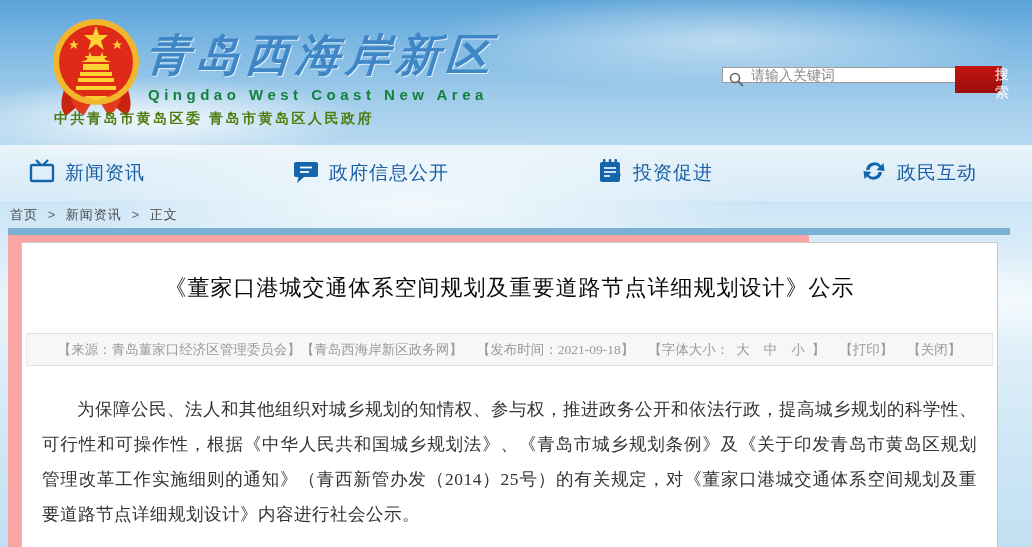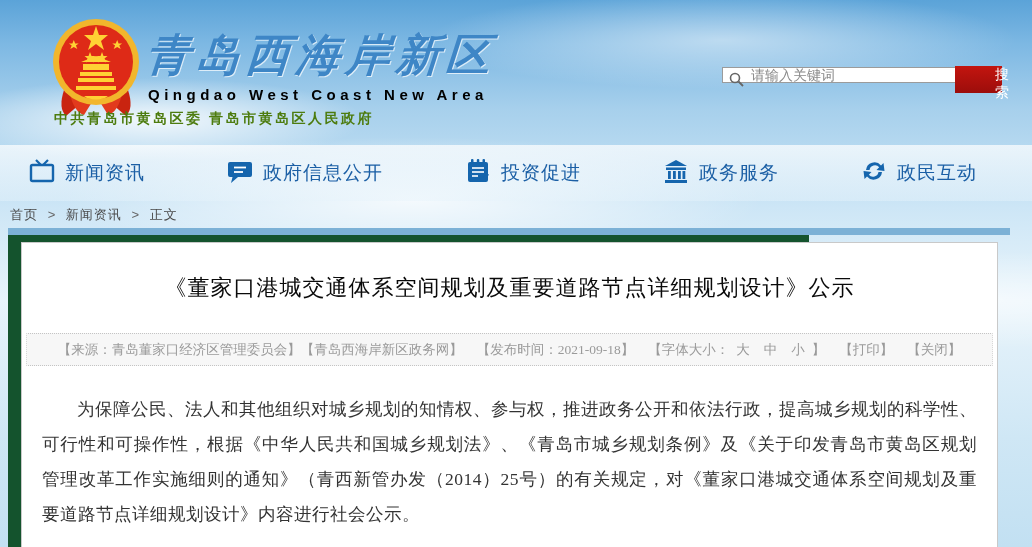--- a/index.html
+++ b/index.html
@@ -16,21 +16,21 @@
   }
 
   
   .logo-wrap { position:absolute; left:48px; top:8px; width:620px; height:130px; cursor:pointer; }
   .emblem { position:absolute; left:2px; top:4px; }
   .site-title { position:absolute; left:98px; top:18px; width:370px;
     font-family:"Liberation Serif", serif; font-weight:bold; font-style:italic;
     font-size:44px; letter-spacing:6px; color:#3e86c6; white-space:nowrap;
     text-shadow:1px 1px 0 rgba(255,255,255,.7); transform:skewX(-4deg); }
   .site-title-en { position:absolute; left:100px; top:78px;
-    font-size:15px; font-weight:bold; letter-spacing:4.5px; color:#000000; white-space:nowrap; }
+    font-size:15px; font-weight:bold; letter-spacing:4.5px; color:#15803d; white-space:nowrap; }
   .org-line { position:absolute; left:6px; top:102px;
     font-size:14px; font-weight:bold; letter-spacing:2.5px; color:#4d7c0f; white-space:nowrap; }
 
   
   .search-box { position:absolute; left:722px; top:66px; width:280px; height:27px; }
   .search-input-wrap { position:absolute; left:0; top:0; width:233px; height:16px; }
   .search-input { width:100%; height:100%; border:1px solid #9b9b9b; border-right:none;
     padding:0 6px 0 28px; font-size:14px; color:#333; outline:none; background:#fff;
     font-family:"Liberation Sans", sans-serif; }
   .search-input::placeholder { color:#8a8a8a; }
@@ -46,21 +46,21 @@
   .nav-item { display:flex; align-items:center; gap:9px; cursor:pointer; }
   .nav-item span.lbl { font-size:19px; color:#1b5fa5; letter-spacing:1px; white-space:nowrap; }
 
   
   .breadcrumb { position:absolute; left:10px; top:206px; font-size:13px; color:#4a4a4a; letter-spacing:1px; }
   .breadcrumb .crumb { cursor:pointer; }
   .breadcrumb .sep { margin:0 5px; color:#666; }
 
   
   .blue-strip { position:absolute; left:8px; top:228px; width:1002px; height:7px; background:#7cb1d6; }
-  .white-panel { position:absolute; left:8px; top:235px; width:801px; height:312px; background:#14532d; }
+  .white-panel { position:absolute; left:8px; top:235px; width:801px; height:312px; background:#fca5a5; }
   .inner-box { position:absolute; left:13px; top:7px; width:977px; height:380px;
     border:1px solid #c9c9c9; background:#fff; }
 
   .article-title { margin-top:30px; text-align:center;
     font-family:"Liberation Serif", serif; font-size:22px; font-weight:400; color:#0a0a0a;
     letter-spacing:1px; }
 
   .meta-bar { margin:30px 4px 0 4px; height:33px; background:#f7f7f7;
     border-top:1px dotted #c4c4c4; border-bottom:1px dotted #c4c4c4;
     border-left:1px dotted #d8d8d8; border-right:1px dotted #d8d8d8;
@@ -145,34 +145,20 @@
           <line x1="8" y1="15" x2="20" y2="15" stroke="#fff" stroke-width="1.6"></line>
           <line x1="8" y1="19" x2="14" y2="19" stroke="#fff" stroke-width="1.6"></line>
           <path d="M16 20 l3 3 5 -6" stroke="#1565ad" stroke-width="2.6" fill="none"></path>
         </svg>
     </span>
     <span class="lbl">投资促进</span>
   </div>
   <div class="nav-item">
     <span>
       <svg width="28" height="28" viewBox="0 0 28 28">
-          <path d="M3 9 L14 3 L25 9 Z" fill="#1565ad"></path>
-          <rect x="4" y="10.5" width="20" height="2.5" fill="#1565ad"></rect>
-          <rect x="6" y="14" width="2.8" height="8" fill="#1565ad"></rect>
-          <rect x="11" y="14" width="2.8" height="8" fill="#1565ad"></rect>
-          <rect x="16" y="14" width="2.8" height="8" fill="#1565ad"></rect>
-          <rect x="20.5" y="14" width="2.8" height="8" fill="#1565ad"></rect>
-          <rect x="3" y="23" width="22" height="3" fill="#1565ad"></rect>
-        </svg>
-    </span>
-    <span class="lbl">政务服务</span>
-  </div>
-  <div class="nav-item">
-    <span>
-      <svg width="28" height="28" viewBox="0 0 28 28">
           <path d="M6 13 a8.5 8.5 0 0 1 15 -4.5 l2.5 -2.5 1 8 -8 -1 2.7 -2.7 a5.5 5.5 0 0 0 -9.7 2.7 Z" fill="#1565ad"></path>
           <path d="M22 15 a8.5 8.5 0 0 1 -15 4.5 l-2.5 2.5 -1 -8 8 1 -2.7 2.7 a5.5 5.5 0 0 0 9.7 -2.7 Z" fill="#1565ad"></path>
         </svg>
     </span>
     <span class="lbl">政民互动</span>
   </div>
 </div>
 
 <div class="breadcrumb">
   <span class="crumb">首页</span>

